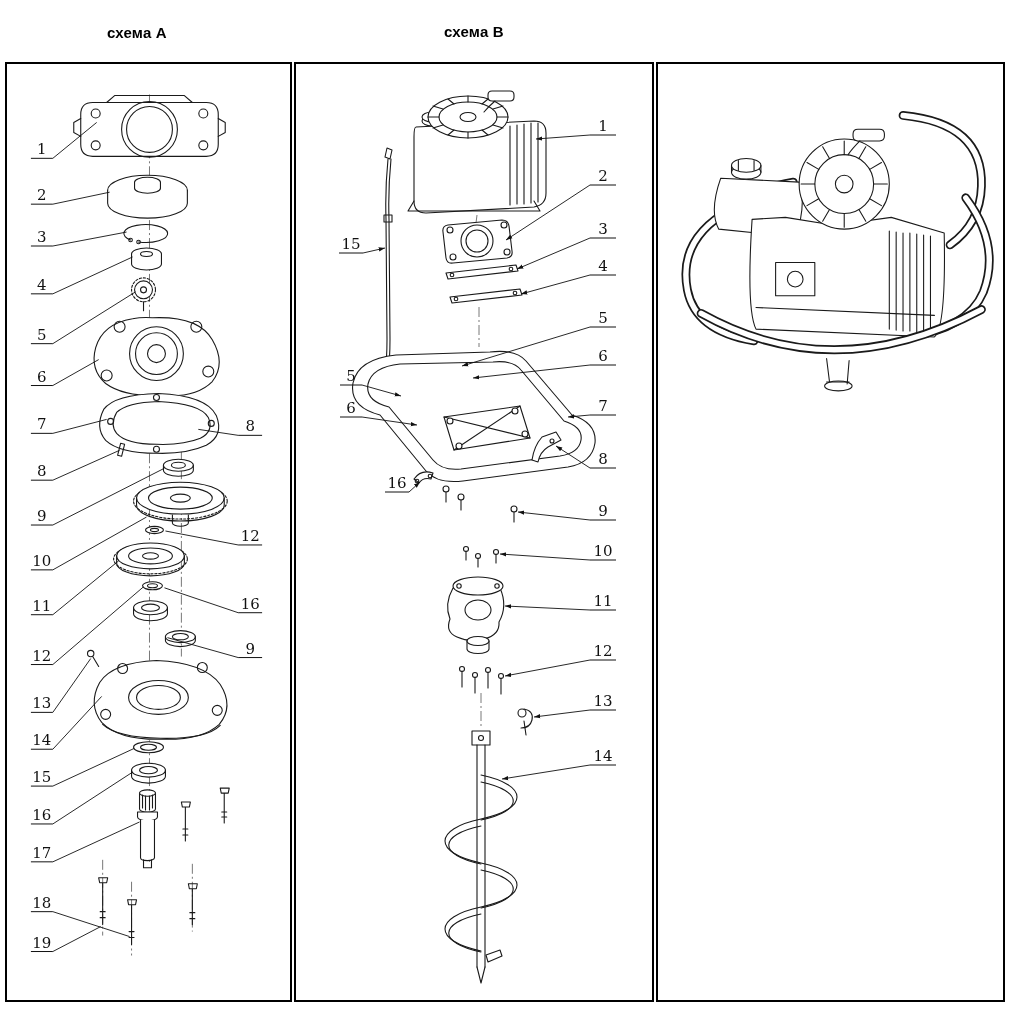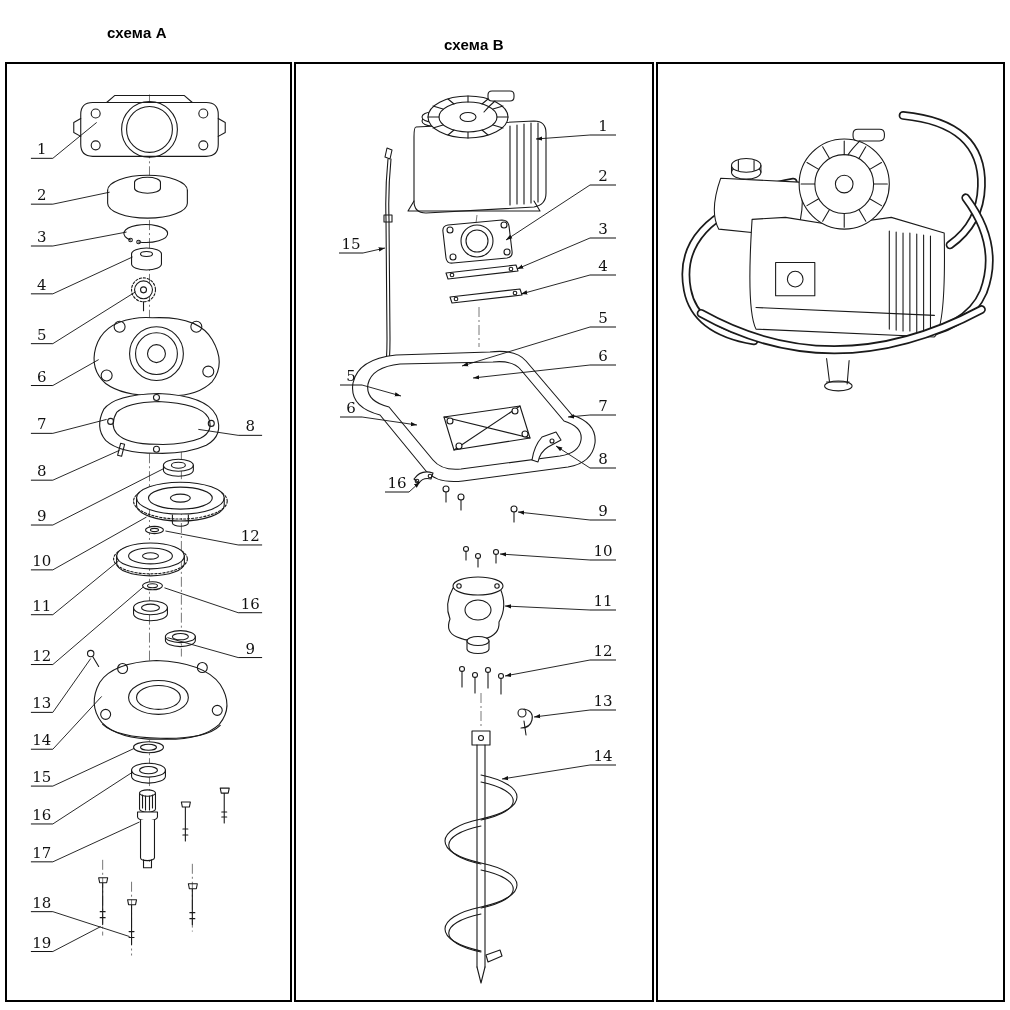--- a/index.html
+++ b/index.html
@@ -1,21 +1,21 @@
 <!DOCTYPE html>
 <html><head>
 <meta charset="utf-8">
 <style>
   * { margin:0; padding:0; box-sizing:border-box; }
   html,body { background:#ffffff; }
   body { width:1010px; height:1010px; position:relative; font-family:"Liberation Sans", sans-serif; color:#000; }
   .page { position:absolute; inset:0; background:#fff; }
   .title { position:absolute; font-weight:bold; font-size:15px; color:#000; letter-spacing:0.2px; }
   .title-a { left:107px; top:24px; }
-  .title-b { left:444px; top:36px; }
+  .title-b { left:444px; top:23px; }
   .panels { position:absolute; top:62px; left:5px; width:1000px; height:940px; display:flex; }
   .panel { border:2px solid #000; height:100%; background:#fff; overflow:hidden; }
   .panel-a { width:287px; }
   .panel-b { width:360px; margin-left:2px; }
   .panel-c { flex:1; margin-left:2px; }
   .panel svg { display:block; width:100%; height:100%; }
 
   .ln { fill:none; stroke:#1a1a1a; stroke-width:1.1; stroke-linecap:round; stroke-linejoin:round; }
   .wh { fill:#ffffff; }
   .teeth { stroke-dasharray:2.2 1.8; }

